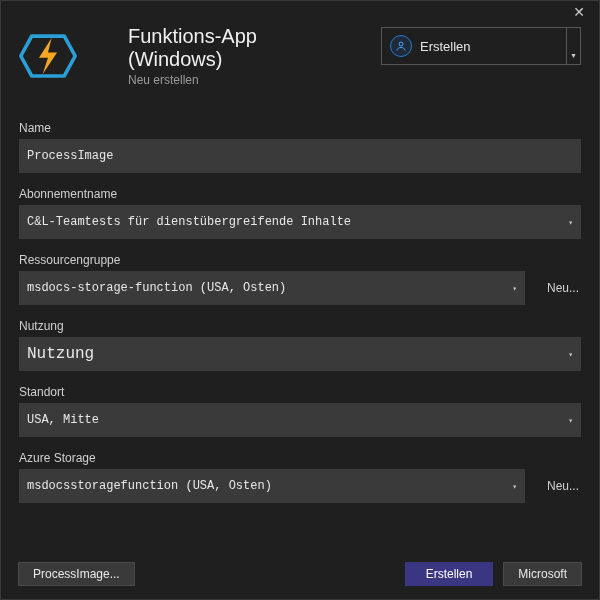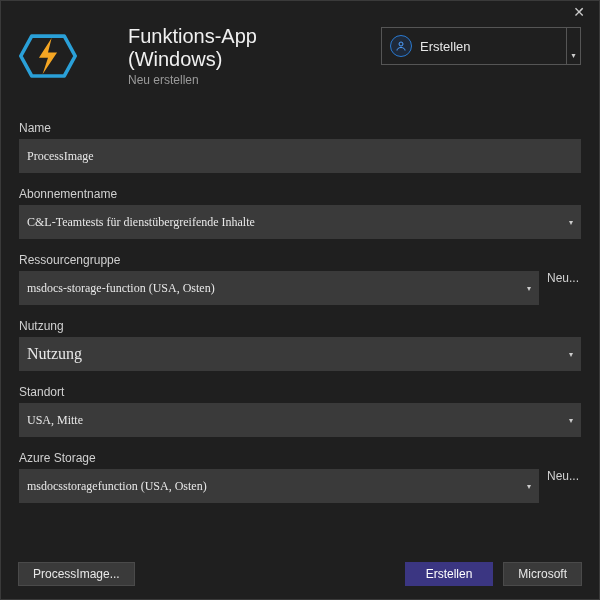--- a/index.html
+++ b/index.html
@@ -38,25 +38,25 @@
   }
   .account-name { font-size: 13px; color: #e6e6e6; }
   .account-caret {
     width: 14px; border-left: 1px solid #555; height: 100%;
     display:flex; align-items:flex-end; justify-content:center; padding-bottom:4px;
     font-size: 8px; color:#ccc;
   }
   .form { padding: 10px 18px 0 18px; }
   .field { margin-top: 14px; }
   .field-label { font-size: 12px; color: #d0d0d0; margin-bottom: 4px; display:block;}
-  .row { display:flex; align-items:flex-start; gap:6px;}
+  .row { display:flex; align-items:center; gap:20px;}
   .input, .select {
     background: #3a3a3a; color: #e8e8e8;
     border: none; height: 22px; padding: 17px 8px;
-    font-size: 12px; font-family: Liberation Serif, serif;
+    font-size: 12px; font-family: Liberation Mono, monospace;
     width: 100%;
     display:flex; align-items:center; justify-content:space-between;
   }
   .select { cursor: pointer; }
   .select .caret { font-size: 8px; color:#ccc; margin-left:6px;}
   .select.tall { height: 28px; font-size: 16px; }
   .new-link { font-size:12px; color:#d0d0d0; display:flex; align-items:center; white-space:nowrap; padding: 0 2px;}
   .footer {
     position: absolute; bottom: 0; left:0; right:0;
     padding: 14px 18px; display:flex; align-items:center;

